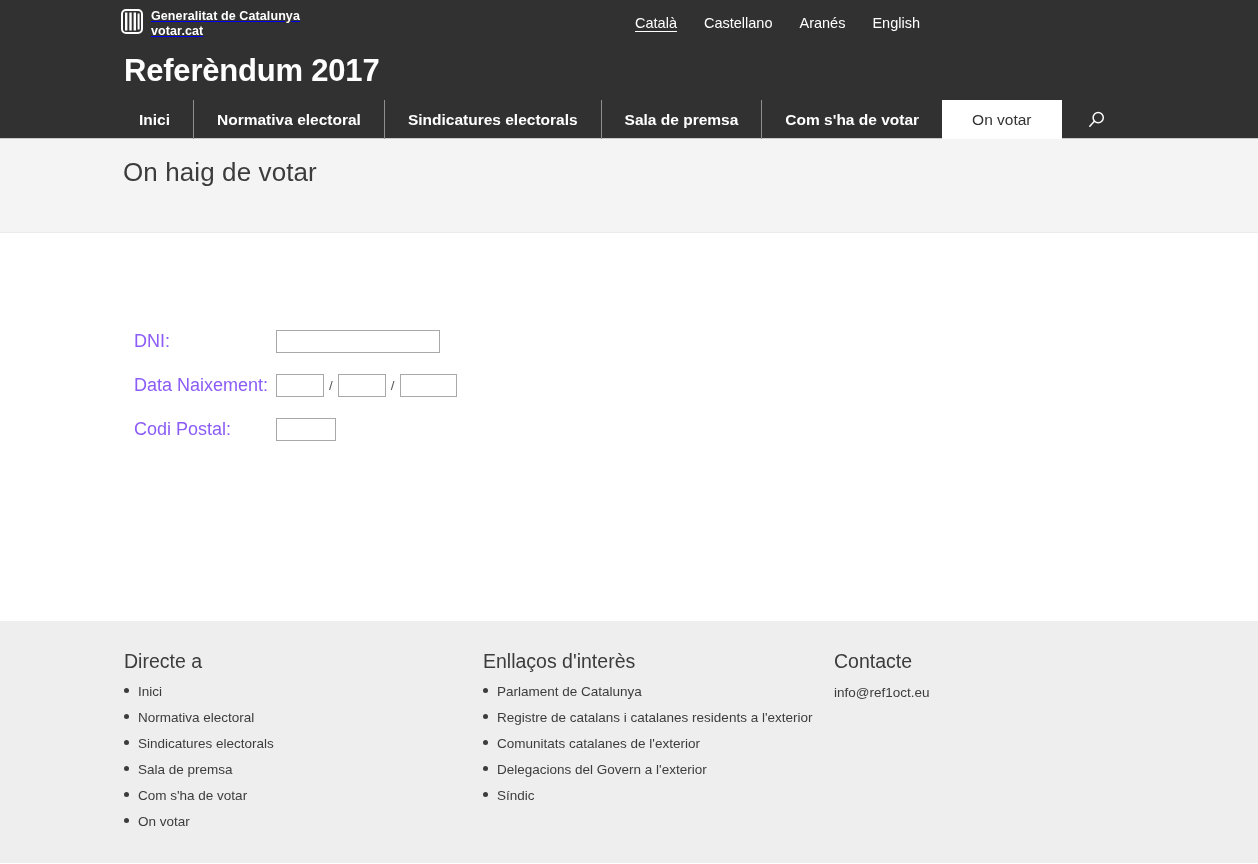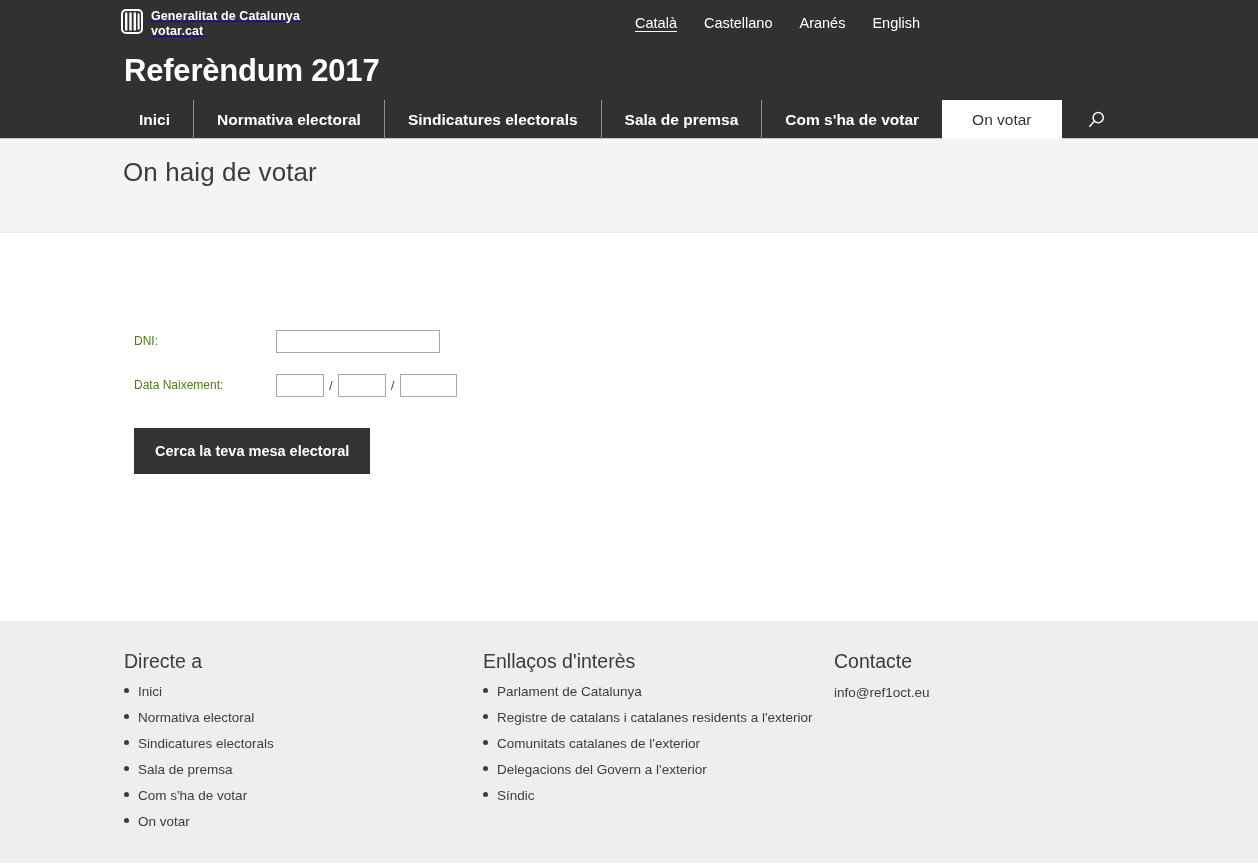--- a/index.html
+++ b/index.html
@@ -158,22 +158,22 @@
     left: 134px;
     top: 86px;
   }
   .form-row {
     display: flex;
     align-items: center;
     height: 44px;
   }
   .form-label {
     width: 142px;
-    font-size: 12px;
-    color: #4d7c0f;
+    font-size: 18px;
+    color: #8b5cf6;
   }
   .tbox {
     border: 1px solid #a8a8a8;
     background: #ffffff;
     height: 23px;
     font-family: "Liberation Sans", sans-serif;
     font-size: 13px;
     color: #333;
     padding: 0 4px;
     outline: none;
@@ -313,22 +313,25 @@
 
     <div class="form-row">
       <label class="form-label">Data Naixement:</label>
       <input class="tbox d-day" type="text" placeholder="" style="">
       <span class="slash">/</span>
       <input class="tbox d-month" type="text" placeholder="" style="">
       <span class="slash">/</span>
       <input class="tbox d-year" type="text" placeholder="" style="">
     </div>
 
-
-    <button class="submit-btn" type="submit">Cerca la teva mesa electoral</button>
+    <div class="form-row">
+      <label class="form-label">Codi Postal:</label>
+      <input class="tbox cp" type="text" placeholder="" style="">
+    </div>
+
   </form>
 </div>
 
 <div class="footer">
 
   <div class="fcol fcol-1">
     <h3>Directe a</h3>
     <ul class="flist">
       <li><a href="#">Inici</a></li>
       <li><a href="#">Normativa electoral</a></li>

